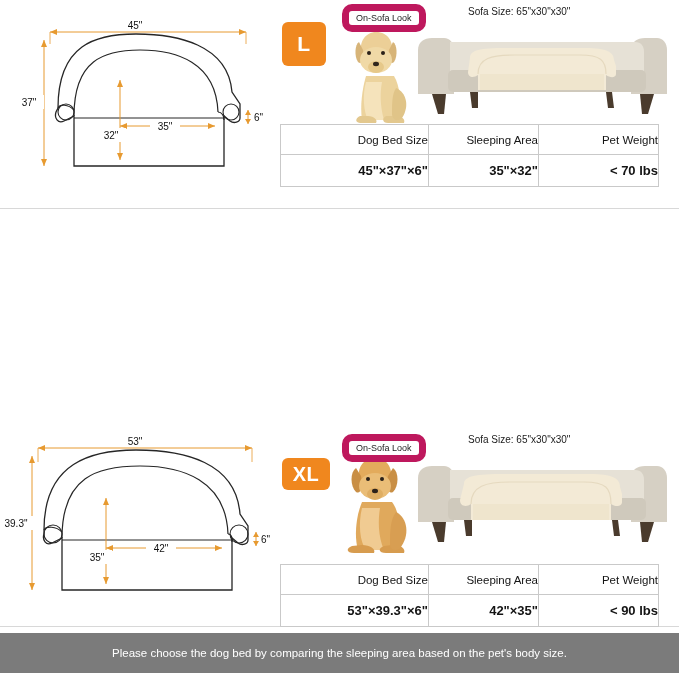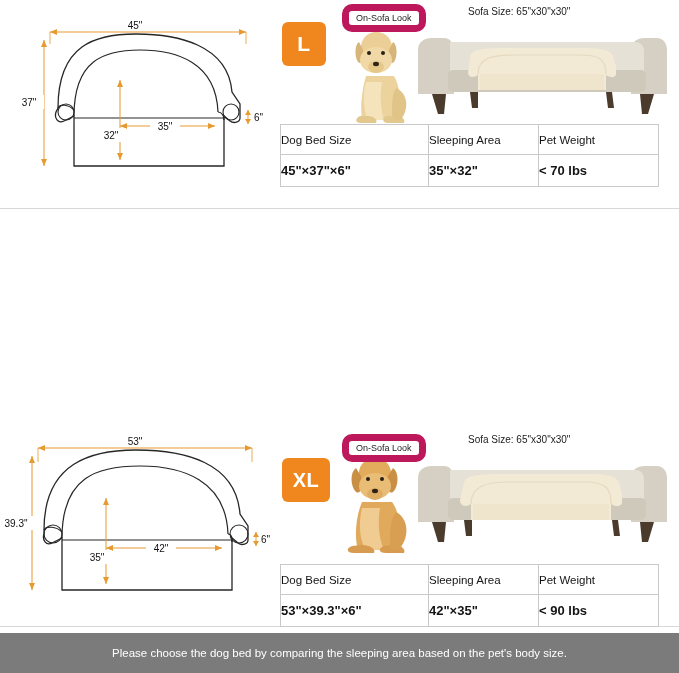--- a/index.html
+++ b/index.html
@@ -78,21 +78,21 @@
   
   .spec-table {
     position: absolute;
     border-collapse: collapse;
     background: #ffffff;
     font-size: 11.5px;
     color: #141414;
   }
   .spec-table td {
     border: 1px solid #c9c9c9;
-    text-align: left;
+    text-align: right;
     vertical-align: middle;
     padding: 0;
   }
   .spec-table tr.head td {
     height: 30px;
     font-size: 11.5px;
     font-weight: normal;
   }
   .spec-table tr.vals td {
     height: 32px;
@@ -282,21 +282,21 @@
         <rect x="82" y="132" width="30" height="14" fill="#ffffff"></rect>
         <text class="dimtxt" x="97" y="143" text-anchor="middle">35"</text>
 
         <line x1="256" y1="114" x2="256" y2="128" stroke="#e79a30" stroke-width="1"></line>
         <polygon points="256,114 253,119 259,119" fill="#e79a30"></polygon>
         <polygon points="256,128 253,123 259,123" fill="#e79a30"></polygon>
         <text class="dimtxt" x="261" y="125" text-anchor="start">6"</text>
       </svg>
     </div>
 
-    <div class="badge" style="left:282px; top:40px; width:48px; height:44px; font-size:20px;">XL</div>
+    <div class="badge" style="left:282px; top:40px; width:48px; height:32px; font-size:20px;">XL</div>
 
     <div class="onsofa" style="left:342px; top:16px;">On-Sofa Look</div>
 
     <div class="sofa-caption" style="left:468px; top:16px;">Sofa Size: 65"x30"x30"</div>
 
     <div class="dog-wrap" style="left:318px; top:30px;">
       <svg width="112" height="110" viewBox="0 0 112 110">
         <g>
           <path d="M42 32 C38 20 46 10 57 10 C69 10 75 20 73 32 L73 40 L42 40 Z" fill="#e3ab5c"></path>
           <path d="M38 20 C32 24 32 38 38 44 C43 47 45 38 43 28 Z" fill="#c98f45"></path>

